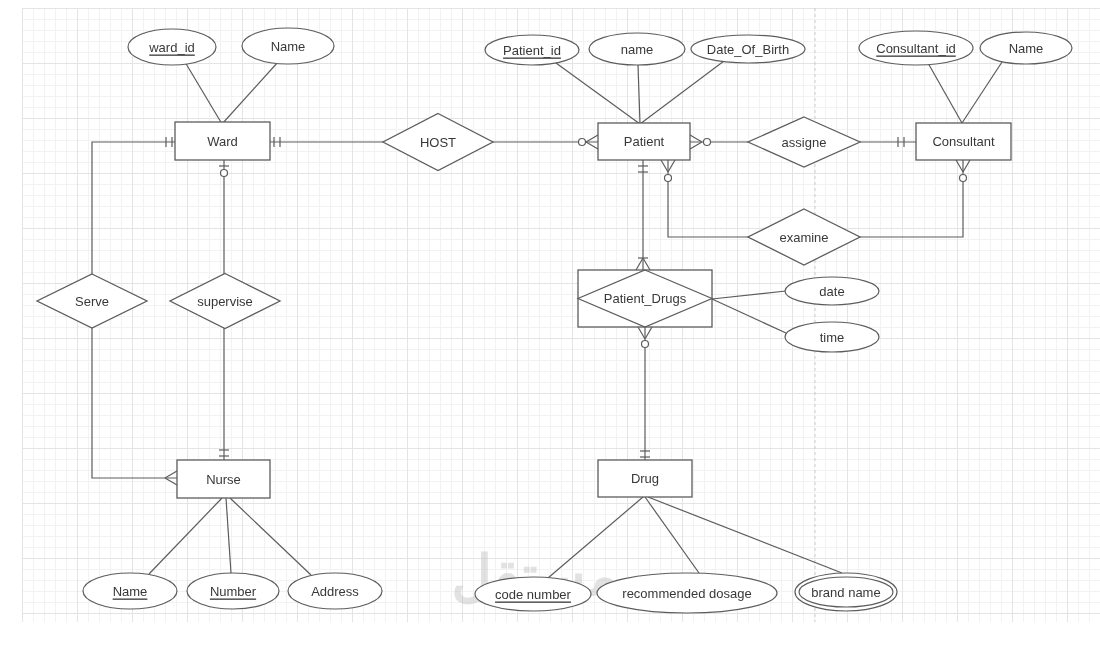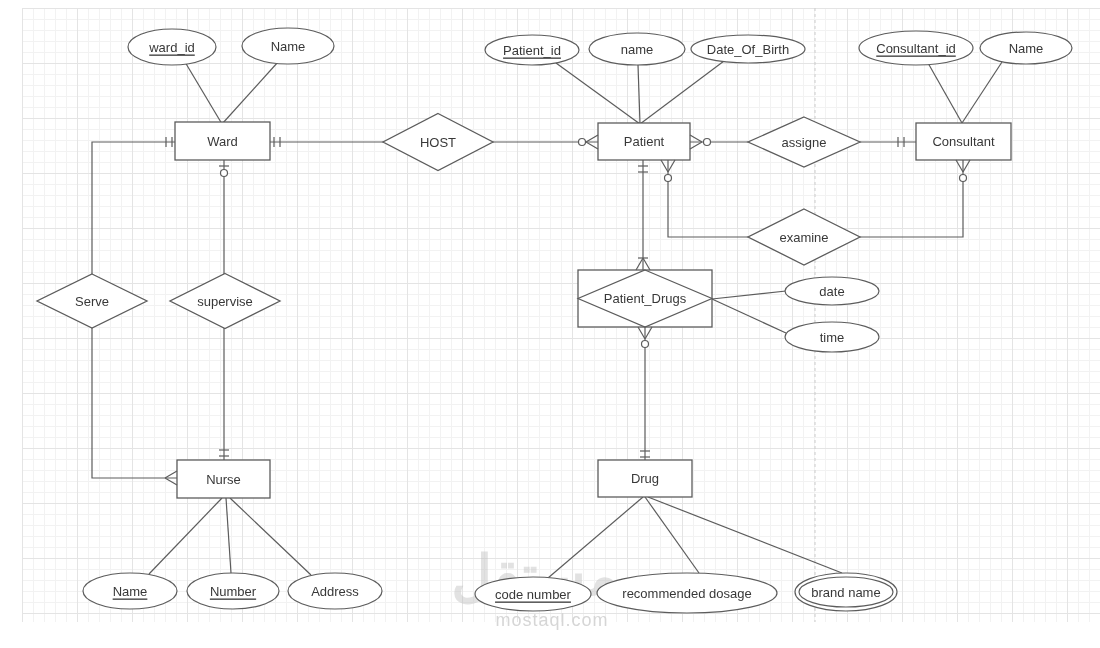--- a/index.html
+++ b/index.html
@@ -21,21 +21,20 @@
   svg#diagram{position:absolute;left:0;top:0;}
   text{font-family:"Liberation Sans", sans-serif;}
   .u{text-decoration:underline;}
 </style>
 </head>
 <body>
 
 <div class="stage">
   <div class="grid"></div>
   <div class="watermark wm-arabic">مستقل</div>
-  <div class="watermark wm-domain">mostaql.com</div>
   <svg id="diagram" width="1100" height="648" viewBox="0 0 1100 648">
       <line x1="815" y1="8" x2="815" y2="622" stroke="#cccccc" stroke-width="1" stroke-dasharray="3 3"></line>
       <polyline points="270,142 384,142" fill="none" stroke="#5c5c5c" stroke-width="1.2"></polyline>
       <polyline points="493,142 598,142" fill="none" stroke="#5c5c5c" stroke-width="1.2"></polyline>
       <polyline points="690,142 748,142" fill="none" stroke="#5c5c5c" stroke-width="1.2"></polyline>
       <polyline points="860,142 916,142" fill="none" stroke="#5c5c5c" stroke-width="1.2"></polyline>
       <polyline points="175,142 92,142 92,274" fill="none" stroke="#5c5c5c" stroke-width="1.2"></polyline>
       <polyline points="92,328 92,478 177,478" fill="none" stroke="#5c5c5c" stroke-width="1.2"></polyline>
       <polyline points="224,160 224,274" fill="none" stroke="#5c5c5c" stroke-width="1.2"></polyline>
       <polyline points="224,328 224,460" fill="none" stroke="#5c5c5c" stroke-width="1.2"></polyline>

